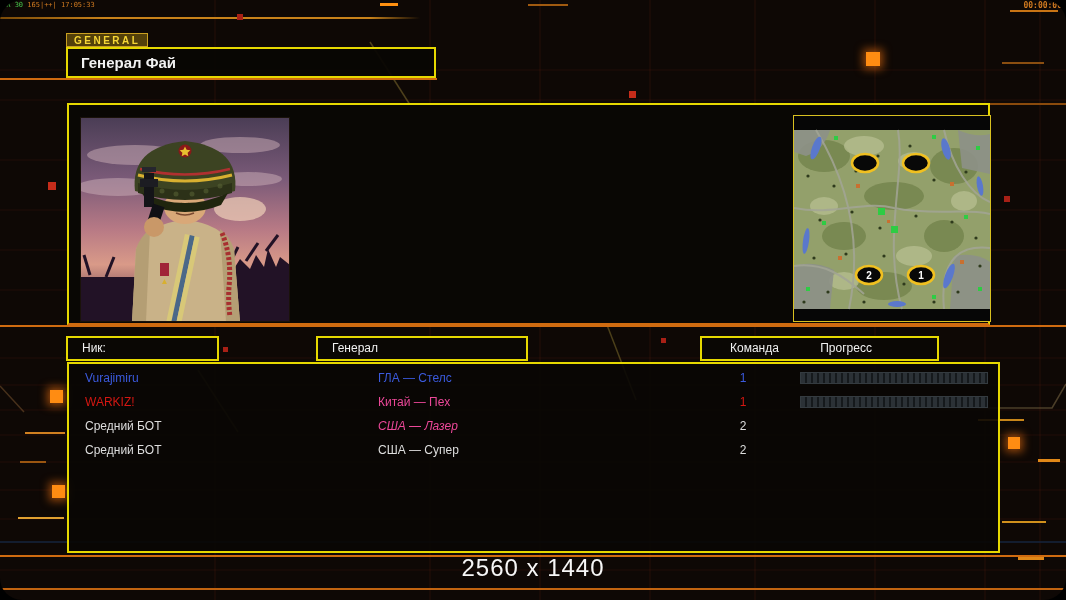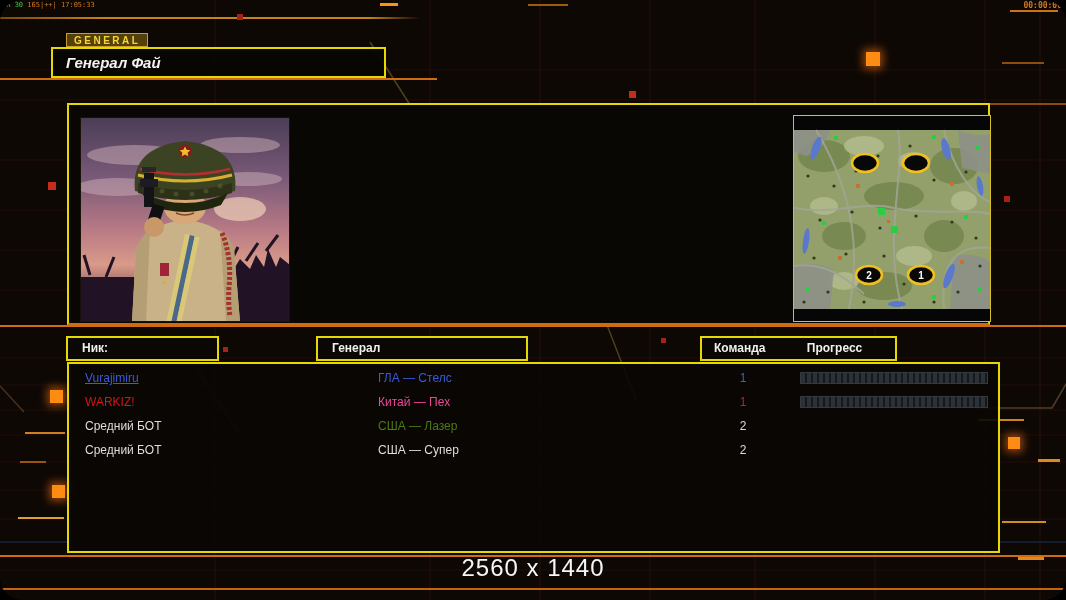--- a/index.html
+++ b/index.html
@@ -17,36 +17,36 @@
   .sq.dred{background:#a82016;}
   
   #debug-text{position:absolute;left:2px;top:1px;font:7px "DejaVu Sans Mono",monospace;letter-spacing:0;}
   #debug-text .g{color:#46c24a;}
   #debug-text .o{color:#d07a20;}
   #match-timer{position:absolute;right:4px;top:1px;font:bold 8px "DejaVu Sans Mono",monospace;color:#d07a20;}
   
   #general-tab{position:absolute;left:66px;top:33px;height:14px;padding:0 7px;
       background:#53400a;border:1px solid #caa020;color:#f6d636;
       font-size:10px;font-weight:bold;letter-spacing:2.5px;line-height:13px;}
-  #title-box{position:absolute;left:51px;top:47px;width:335px;height:31px;
-      border:2px solid #e6d800;background:rgba(8,6,3,.94);font-style:italic;}
+  #title-box{position:absolute;left:66px;top:47px;width:370px;height:31px;
+      border:2px solid #e6d800;background:rgba(8,6,3,.94);}
   #title-box .t{display:block;padding-left:13px;line-height:27px;font-size:15px;font-weight:bold;color:#f2f2f2;}
   
   #main-panel{position:absolute;left:67px;top:103px;width:923px;height:222px;
       border:2px solid #e6d800;border-bottom-color:#cf6b10;background:#090704;}
   #portrait{position:absolute;left:11px;top:12px;width:210px;height:205px;}
   #strategy{position:absolute;left:326px;top:50px;width:345px;font-size:11px;line-height:13.4px;
       color:#e9e9e9;white-space:pre-line;}
   #minimap{position:absolute;left:724px;top:10px;width:198px;height:207px;border:1px solid #d8c020;background:#050505;}
   
   .hdr-box{position:absolute;top:336px;height:25px;border:2px solid #e6d800;background:rgba(10,8,4,.93);
-      color:#f0f0f0;font-weight:bold;font-size:12px;line-height:21px;}
+      color:#f0f0f0;font-weight:normal;font-size:12px;line-height:21px;}
   #hdr-nick{left:66px;width:153px;padding-left:14px;}
   #hdr-general{left:316px;width:212px;padding-left:14px;}
-  #hdr-team-progress{left:700px;width:197px;padding-left:12px;}
+  #hdr-team-progress{left:700px;width:239px;padding-left:28px;}
   #hdr-team-progress .h2{margin-left:38px;}
   
   #players-panel{position:absolute;left:67px;top:362px;width:933px;height:191px;
       border:2px solid #e6d800;background:rgba(9,7,4,.9);}
   #players-rows{position:absolute;left:0;top:2px;right:0;}
   .player-row{position:relative;height:24px;font-size:12px;}
   .player-row .cell{position:absolute;line-height:24px;white-space:nowrap;}
   .c-nick{left:16px;}
   .c-general{left:261px;margin-left:48px;}
   .c-team{left:661px;width:26px;text-align:center;}
@@ -323,34 +323,34 @@
     <span>Генерал</span>
   </div>
   <div class="hdr-box" id="hdr-team-progress">
     <span>Команда</span>
     <span class="h2">Прогресс</span>
   </div>
 
   <div id="players-panel">
     <div id="players-rows">
         <div class="player-row">
-          <div class="cell c-nick" style="color: rgb(59, 90, 221); text-decoration: underline;">Vurajimiru</div>
+          <div class="cell c-nick" style="color: rgb(59, 90, 221);">Vurajimiru</div>
           <div class="cell c-general" style="color: rgb(59, 90, 221);">ГЛА — Стелс</div>
           <div class="cell c-team" style="color: rgb(59, 90, 221);">1</div>
           <div class="cell c-progress bar"></div>
         </div>
         <div class="player-row">
           <div class="cell c-nick" style="color: rgb(212, 23, 18);">WARKIZ!</div>
           <div class="cell c-general" style="color: #ec4899;">Китай — Пех</div>
           <div class="cell c-team" style="color: rgb(212, 23, 18);">1</div>
           <div class="cell c-progress bar"></div>
         </div>
         <div class="player-row">
           <div class="cell c-nick" style="color: rgb(222, 222, 222);">Средний БОТ</div>
-          <div class="cell c-general" style="color: #4d7c0f;">США — Лазер</div>
+          <div class="cell c-general" style="color: #ec4899; font-style: italic;">США — Лазер</div>
           <div class="cell c-team" style="color: rgb(222, 222, 222);">2</div>
           <div class="cell c-progress"></div>
         </div>
         <div class="player-row">
           <div class="cell c-nick" style="color: rgb(222, 222, 222);">Средний БОТ</div>
           <div class="cell c-general" style="color: rgb(222, 222, 222);">США — Супер</div>
           <div class="cell c-team" style="color: rgb(222, 222, 222);">2</div>
           <div class="cell c-progress"></div>
         </div>
       </div>

